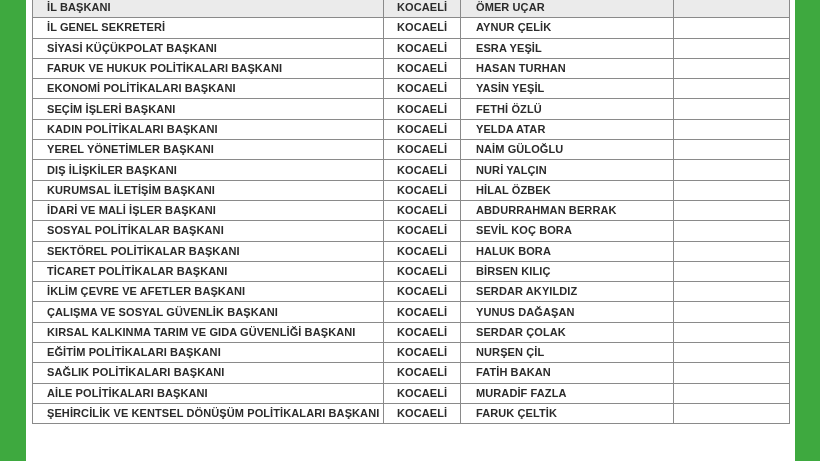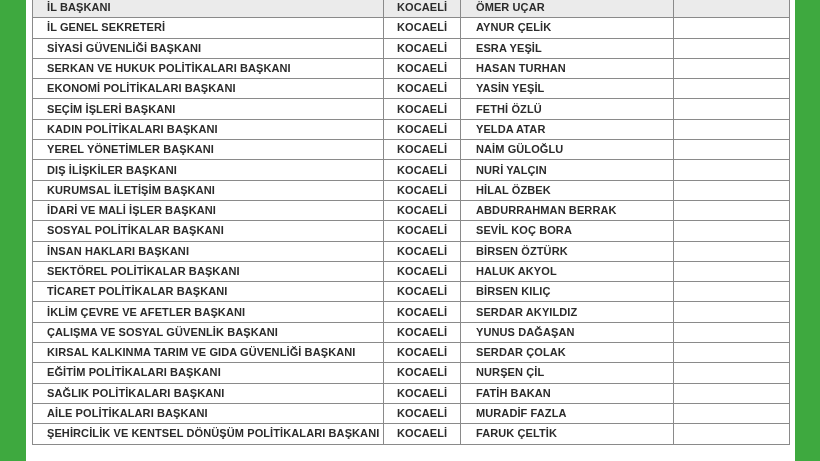--- a/index.html
+++ b/index.html
@@ -54,27 +54,27 @@
         <td class="c3">ÖMER UÇAR</td>
         <td class="c4"></td>
       </tr>
       <tr>
         <td class="c1">İL GENEL SEKRETERİ</td>
         <td class="c2">KOCAELİ</td>
         <td class="c3">AYNUR ÇELİK</td>
         <td class="c4"></td>
       </tr>
       <tr>
-        <td class="c1">SİYASİ GÜVENLİĞİ BAŞKANI</td>
+        <td class="c1">SİYASİ KÜÇÜKPOLAT BAŞKANI</td>
         <td class="c2">KOCAELİ</td>
         <td class="c3">ESRA YEŞİL</td>
         <td class="c4"></td>
       </tr>
       <tr>
-        <td class="c1">SERKAN VE HUKUK POLİTİKALARI BAŞKANI</td>
+        <td class="c1">FARUK VE HUKUK POLİTİKALARI BAŞKANI</td>
         <td class="c2">KOCAELİ</td>
         <td class="c3">HASAN TURHAN</td>
         <td class="c4"></td>
       </tr>
       <tr>
         <td class="c1">EKONOMİ POLİTİKALARI BAŞKANI</td>
         <td class="c2">KOCAELİ</td>
         <td class="c3">YASİN YEŞİL</td>
         <td class="c4"></td>
       </tr>
@@ -114,29 +114,23 @@
         <td class="c3">ABDURRAHMAN BERRAK</td>
         <td class="c4"></td>
       </tr>
       <tr>
         <td class="c1">SOSYAL POLİTİKALAR BAŞKANI</td>
         <td class="c2">KOCAELİ</td>
         <td class="c3">SEVİL KOÇ BORA</td>
         <td class="c4"></td>
       </tr>
       <tr>
-        <td class="c1">İNSAN HAKLARI BAŞKANI</td>
-        <td class="c2">KOCAELİ</td>
-        <td class="c3">BİRSEN ÖZTÜRK</td>
-        <td class="c4"></td>
-      </tr>
-      <tr>
         <td class="c1">SEKTÖREL POLİTİKALAR BAŞKANI</td>
         <td class="c2">KOCAELİ</td>
-        <td class="c3">HALUK AKYOL</td>
+        <td class="c3">HALUK BORA</td>
         <td class="c4"></td>
       </tr>
       <tr>
         <td class="c1">TİCARET POLİTİKALAR BAŞKANI</td>
         <td class="c2">KOCAELİ</td>
         <td class="c3">BİRSEN KILIÇ</td>
         <td class="c4"></td>
       </tr>
       <tr>
         <td class="c1">İKLİM ÇEVRE VE AFETLER BAŞKANI</td>

